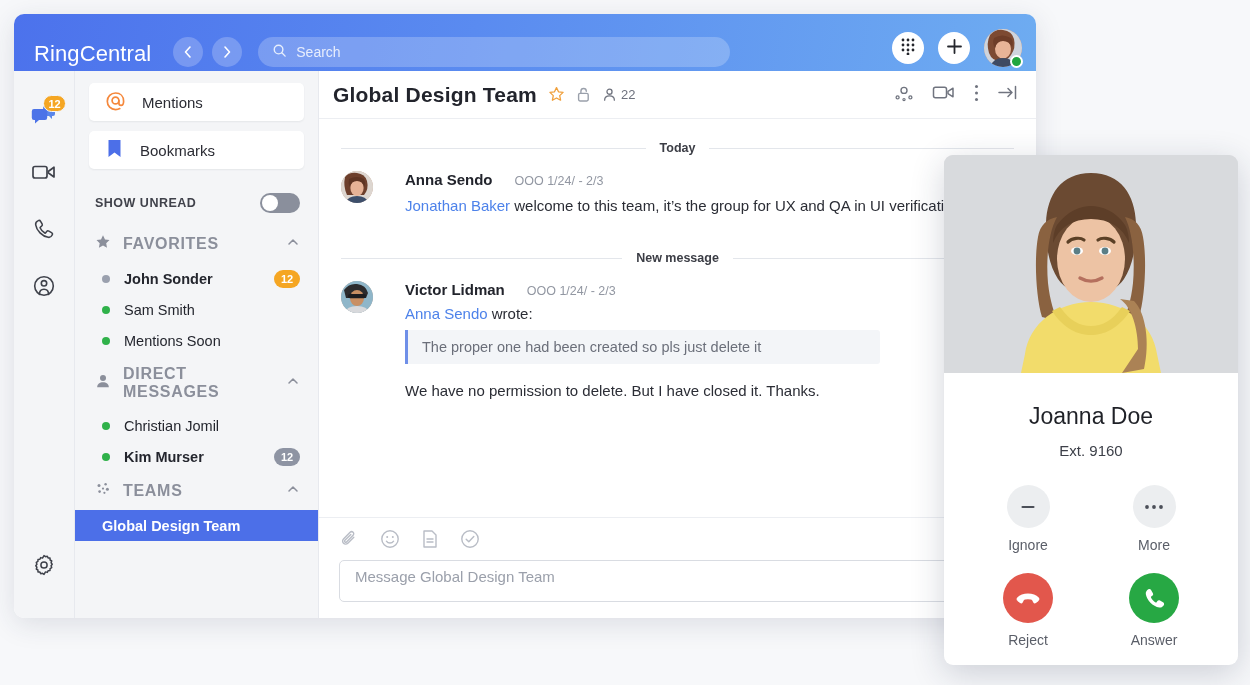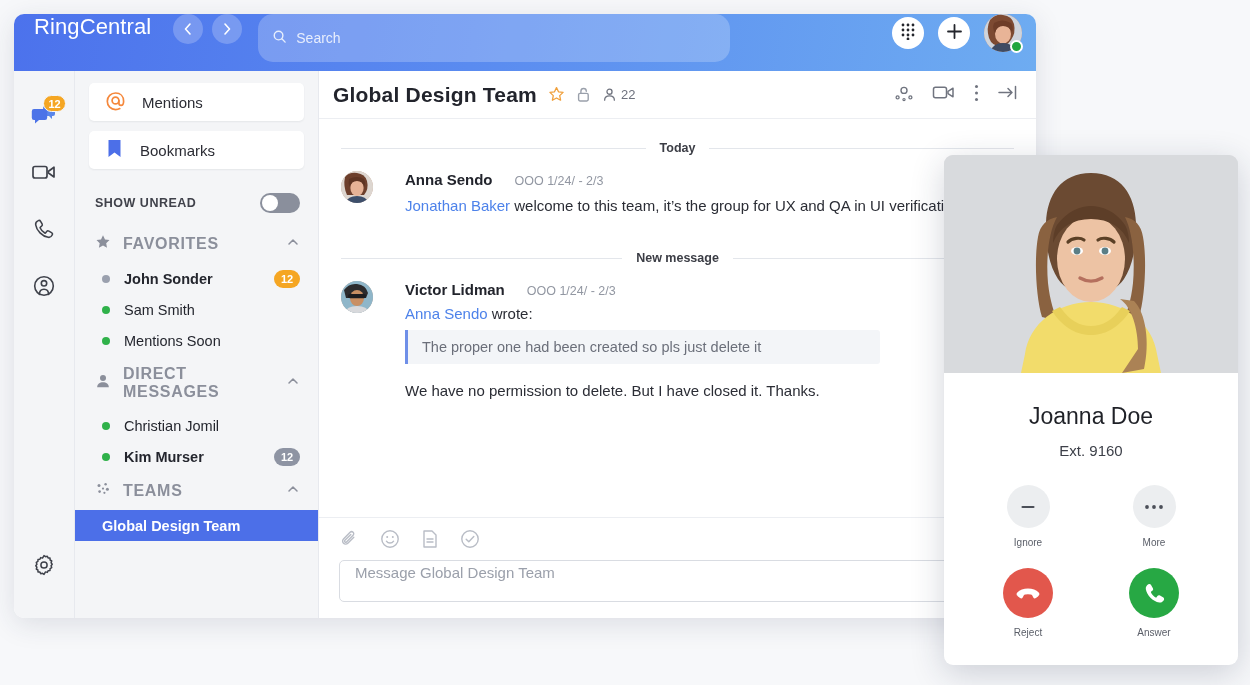--- a/index.html
+++ b/index.html
@@ -23,21 +23,21 @@
     display: flex;
     flex-direction: column;
   }
 
   
   .topbar {
     height: 57px;
     flex: 0 0 57px;
     background: linear-gradient(100deg, #4c72ec 0%, #5a8bf0 45%, #6eacf1 100%);
     display: flex;
-    align-items: flex-start;
+    align-items: flex-end;
     padding: 0 14px 4px 20px;
     position: relative;
   }
   .brand {
     color: #fff;
     font-size: 22px;
     letter-spacing: .1px;
     font-weight: 400;
     margin-right: 22px;
     white-space: nowrap;
@@ -46,21 +46,21 @@
     width: 30px; height: 30px;
     border-radius: 50%;
     background: rgba(255,255,255,.22);
     display: flex; align-items: center; justify-content: center;
     margin-right: 9px;
     cursor: pointer;
   }
   .nav-circle svg { display: block; }
   .search-box {
     flex: 0 0 472px;
-    height: 48px;
+    height: 30px;
     border-radius: 15px;
     background: rgba(255,255,255,.22);
     display: flex; align-items: center;
     padding: 0 14px;
     margin-left: 7px;
     cursor: text;
   }
   .search-box .ph {
     color: rgba(255,255,255,.82);
     font-size: 14px;
@@ -250,22 +250,22 @@
     flex: 0 0 auto;
     border-top: 1px solid #eceef2;
     padding: 11px 20px 16px 20px;
   }
   .composer-icons { display: flex; align-items: center; gap: 21px; margin-bottom: 11px; }
   .composer-icons .ci { cursor: pointer; display: flex; }
   .composer-input {
     height: 42px;
     border: 1px solid #d9dce2;
     border-radius: 5px;
-    display: flex; align-items: flex-start;
-    padding: 3px 15px;
+    display: flex; align-items: flex-end;
+    padding: 16px 15px;
     cursor: text;
   }
   .composer-input .ph { font-size: 15px; color: #9ba0ab; }
 
   
   .call-card {
     position: absolute;
     left: 944px; top: 155px;
     width: 294px; height: 510px;
     background: #fff;
@@ -286,21 +286,21 @@
   .call-row { display: flex; justify-content: space-between; margin-bottom: 20px; }
   .call-btn { width: 84px; text-align: center; cursor: pointer; }
   .cb-circle {
     width: 43px; height: 43px; border-radius: 50%;
     margin: 0 auto 9px auto;
     display: flex; align-items: center; justify-content: center;
   }
   .cb-circle.grey  { background: #eceef0; }
   .cb-circle.red   { background: #e2574c; }
   .cb-circle.green { background: #27a844; }
-  .cb-label { font-size: 10px; color: #5a5e68; }
+  .cb-label { font-size: 14px; color: #5a5e68; }
   .call-row.primary .cb-circle { width: 50px; height: 50px; }
 </style>
 </head>
 <body>
 
 <div class="app-window">
 
   <div class="topbar">
     <div class="brand">RingCentral</div>
 

